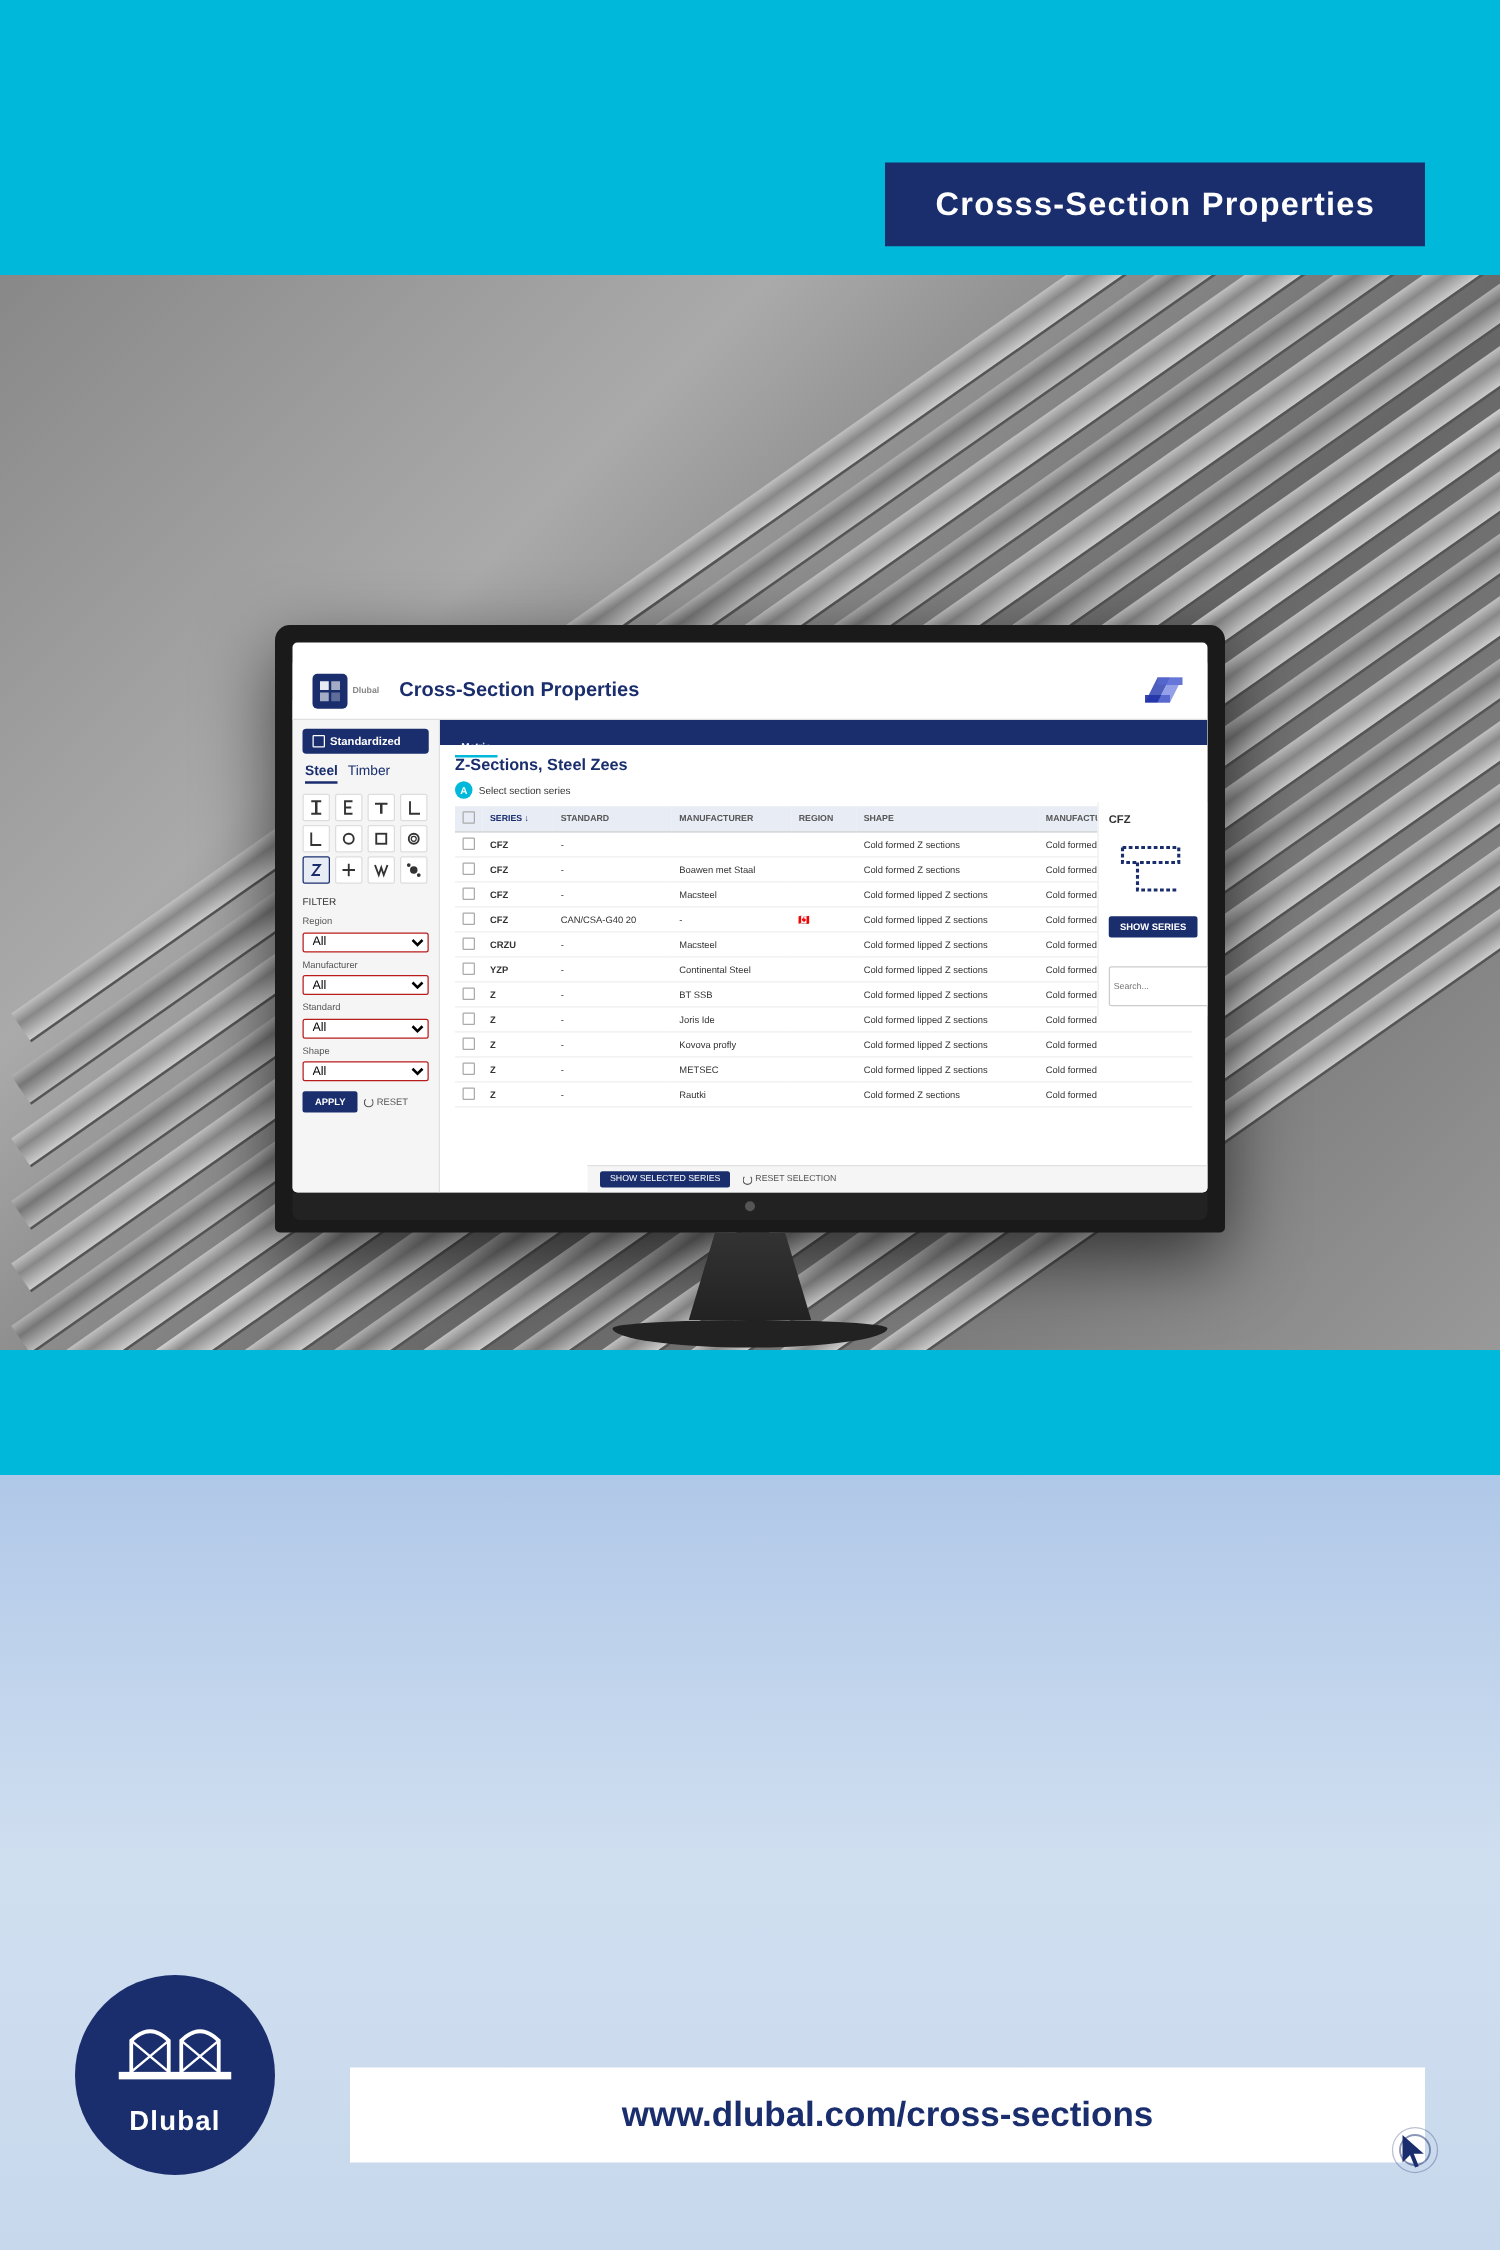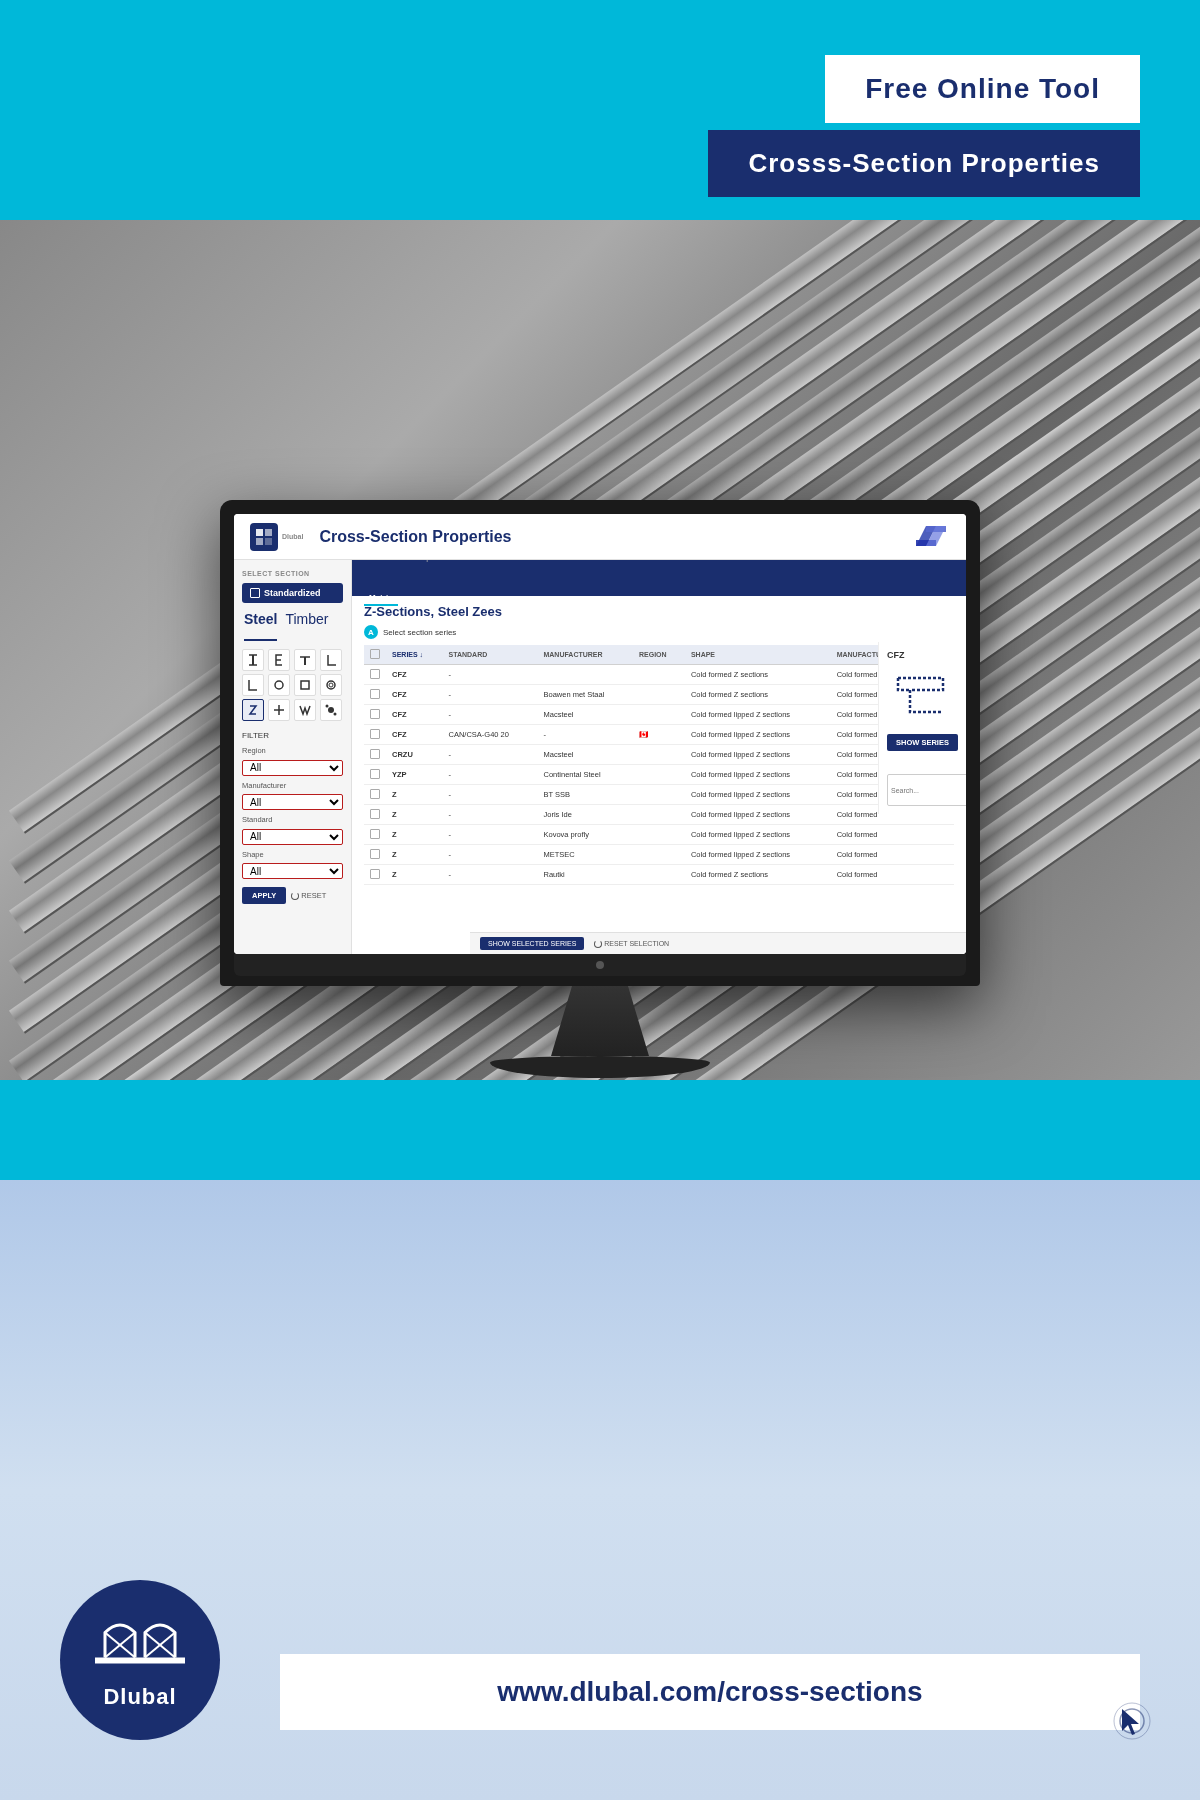--- a/index.html
+++ b/index.html
@@ -132,21 +132,21 @@
       width: 220px;
       height: 22px;
       background: #222;
       margin: 0 auto;
       border-radius: 50% 50% 50% 50% / 30% 30% 70% 70%;
     }
 
     
     .app-header {
       position: absolute;
-      top: 0; left: 0; right: 0;
+      top: 16px; left: 0; right: 0;
       height: 46px;
       background: #ffffff;
       border-bottom: 1px solid #e0e0e0;
       display: flex;
       align-items: center;
       padding: 0 16px;
       z-index: 10;
     }
 
     .app-logo {
@@ -206,24 +206,24 @@
     }
 
     .sidebar-tabs {
       display: flex;
       gap: 8px;
       margin-bottom: 8px;
       padding-left: 2px;
     }
 
     .sidebar-tab {
-      font-size: 14px;
+      font-size: 11px;
       color: #1a2e6e;
       cursor: pointer;
-      padding-bottom: 12px;
+      padding-bottom: 2px;
     }
 
     .sidebar-tab.active {
       border-bottom: 2px solid #1a2e6e;
       font-weight: bold;
     }
 
     
     .shape-icons-grid {
       display: grid;
@@ -575,23 +575,20 @@
     }
 
     .cursor-icon svg {
       width: 40px; height: 40px;
     }
   </style>
 </head>
 <body>
 
 <div class="top-banner">
-  <div class="badge-free">
-    <span>Free Online Tool</span>
-  </div>
   <div class="badge-cross-section">
     <span>Crosss-Section Properties</span>
   </div>
 </div>
 
 <div class="photo-area">
   <div class="steel-bg">
 
     <div class="steel-lines">
       <div class="steel-line" style="top:-100px; left:-200px;"></div>

